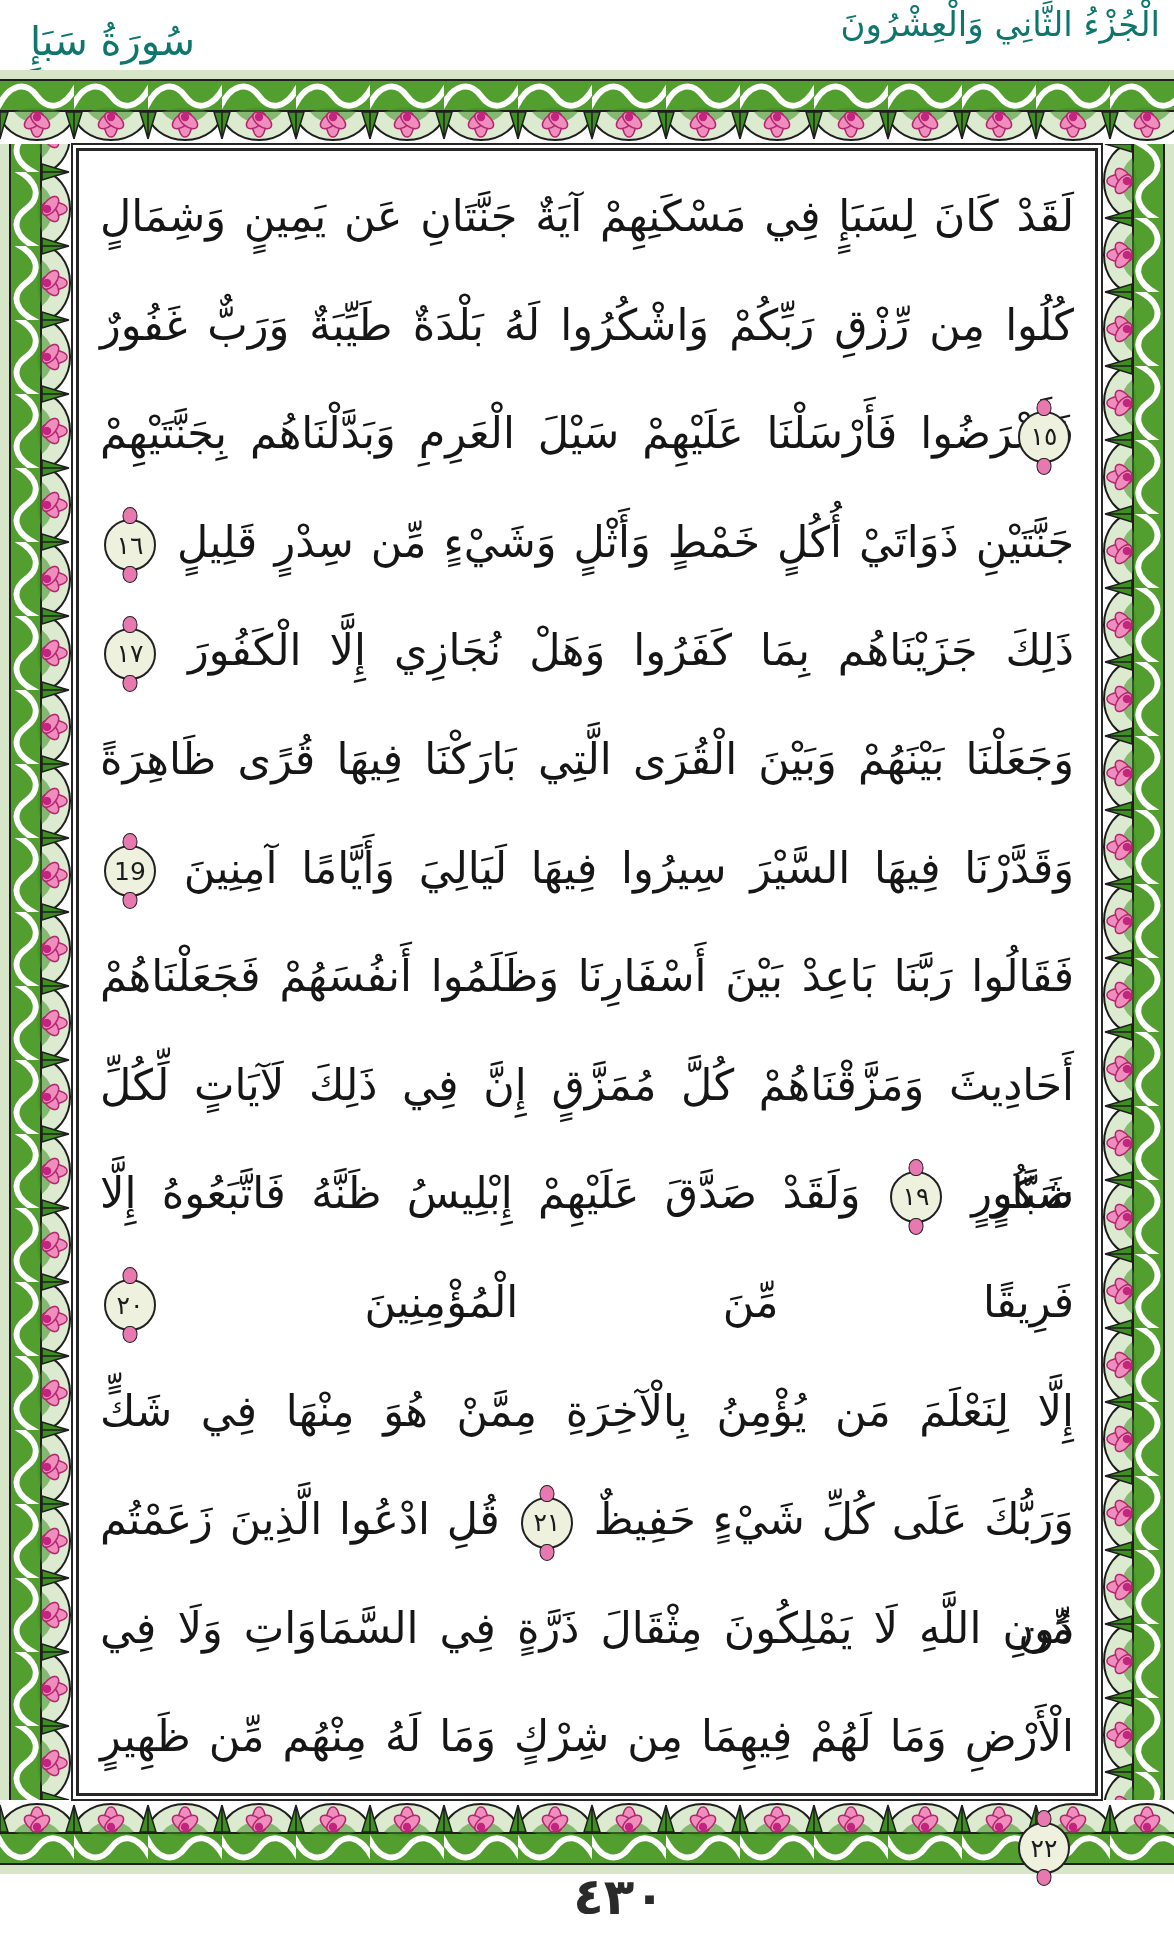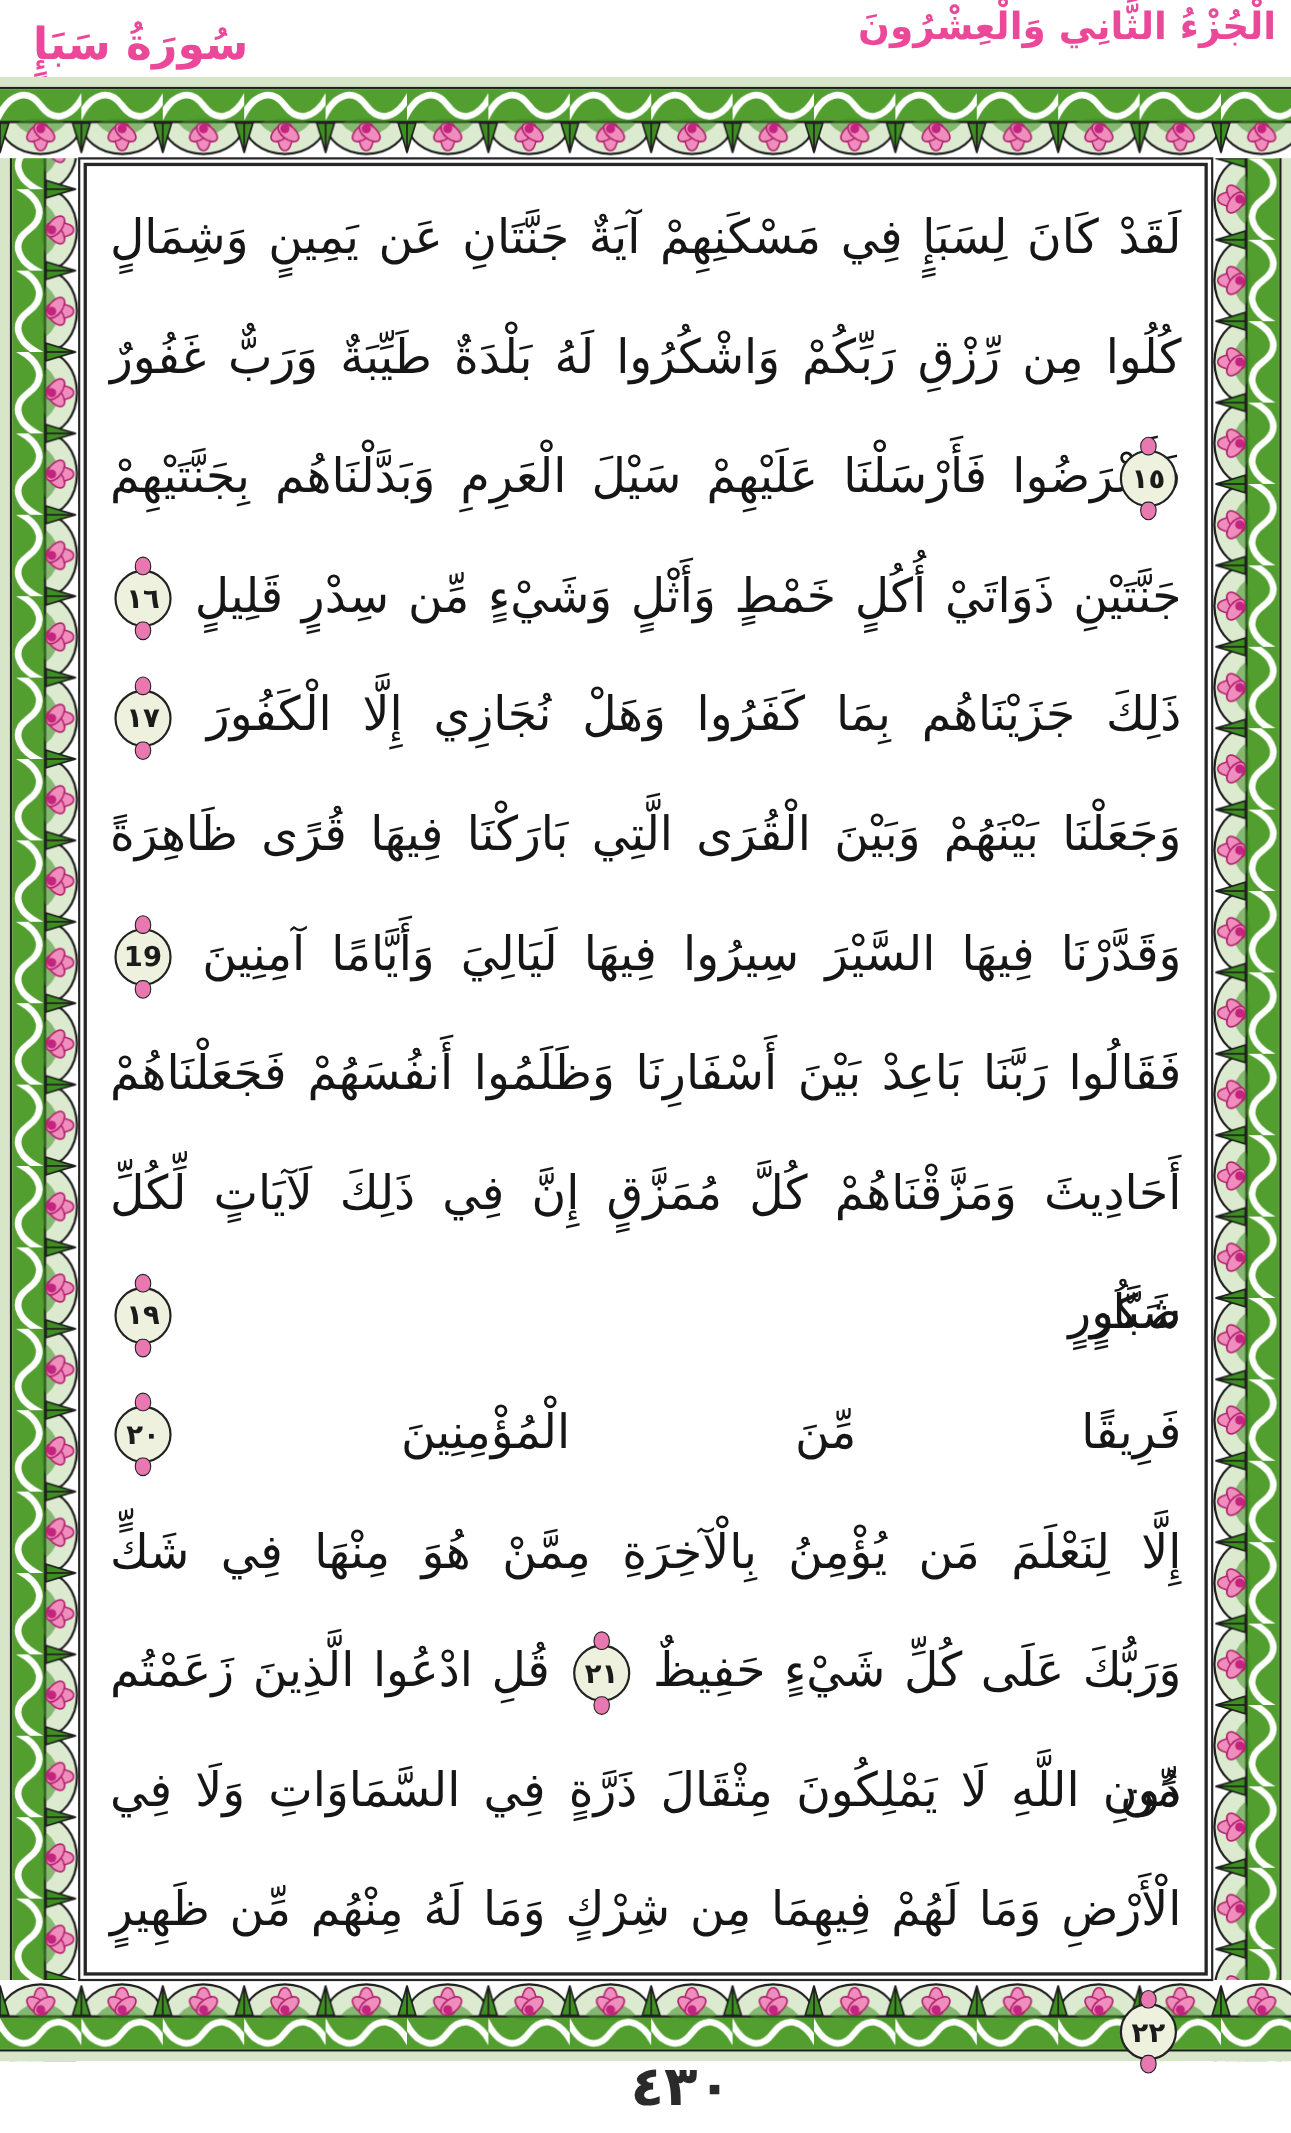--- a/index.html
+++ b/index.html
@@ -8,22 +8,22 @@
     width:1174px;height:1939px;
     background:#ffffff;
     font-family:"DejaVu Sans", sans-serif;
     color:#1b1b1b;
     overflow:hidden;
   }
   
   .hdr{
     position:absolute;
     direction:rtl;
-    font-weight:bold;
-    color:#ec4899;
+    font-weight:normal;
+    color:#0f766e;
     white-space:nowrap;
   }
   .hdr-juz{top:4px;right:14px;font-size:34px;}
   .hdr-surah{top:18px;left:30px;font-size:40px;}
   
   .strip{position:absolute;display:block;}
   .strip-top{left:0;top:70px;}
   .strip-bottom{left:0;top:1800px;transform:scaleY(-1);}
   .strip-left{left:0;top:70px;transform-origin:0 0;transform:translateY(1804px) rotate(-90deg);}
   .strip-right{left:0;top:70px;transform-origin:0 0;transform:translateX(1174px) rotate(90deg);}
@@ -74,21 +74,21 @@
     width:13px;height:15px;background:#e878b0;
     border:1.5px solid #222;border-radius:50% 50% 45% 45%;
   }
   .ayah-marker::after{
     content:"";position:absolute;bottom:-14px;left:50%;
     transform:translateX(-50%);
     width:13px;height:15px;background:#e878b0;
     border:1.5px solid #222;border-radius:45% 45% 50% 50%;
   }
   .ayah-num{
-    font-size:25px;line-height:1;font-weight:bold;color:#1b1b1b;
+    font-size:25px;line-height:1;font-weight:normal;color:#1b1b1b;
     direction:rtl;
   }
   
   .page-number{
     position:absolute;
     left:0;top:1868px;width:100%;
     text-align:center;
     font-size:50px;font-weight:bold;color:#2a2a2a;
     direction:rtl;
     margin-left:32px;
@@ -153,21 +153,21 @@
           <span class="ayah-num">١٧</span>
         </span> </div>
       <div class="qline"><span class="qtext">وَجَعَلْنَا بَيْنَهُمْ وَبَيْنَ الْقُرَى الَّتِي بَارَكْنَا فِيهَا قُرًى ظَاهِرَةً</span> </div>
       <div class="qline"><span class="qtext">وَقَدَّرْنَا فِيهَا السَّيْرَ سِيرُوا فِيهَا لَيَالِيَ وَأَيَّامًا آمِنِينَ</span> <span class="ayah-marker">
           <span class="ayah-num">19</span>
         </span> </div>
       <div class="qline"><span class="qtext">فَقَالُوا رَبَّنَا بَاعِدْ بَيْنَ أَسْفَارِنَا وَظَلَمُوا أَنفُسَهُمْ فَجَعَلْنَاهُمْ</span> </div>
       <div class="qline"><span class="qtext">أَحَادِيثَ وَمَزَّقْنَاهُمْ كُلَّ مُمَزَّقٍ إِنَّ فِي ذَلِكَ لَآيَاتٍ لِّكُلِّ صَبَّارٍ</span> </div>
       <div class="qline"><span class="qtext">شَكُورٍ</span> <span class="ayah-marker">
           <span class="ayah-num">١٩</span>
-        </span>  </div>
+        </span> <span class="qtext">وَلَقَدْ صَدَّقَ عَلَيْهِمْ إِبْلِيسُ ظَنَّهُ فَاتَّبَعُوهُ إِلَّا</span> </div>
       <div class="qline"><span class="qtext">فَرِيقًا مِّنَ الْمُؤْمِنِينَ</span> <span class="ayah-marker">
           <span class="ayah-num">٢٠</span>
         </span>  </div>
       <div class="qline"><span class="qtext">إِلَّا لِنَعْلَمَ مَن يُؤْمِنُ بِالْآخِرَةِ مِمَّنْ هُوَ مِنْهَا فِي شَكٍّ</span> </div>
       <div class="qline"><span class="qtext">وَرَبُّكَ عَلَى كُلِّ شَيْءٍ حَفِيظٌ</span> <span class="ayah-marker">
           <span class="ayah-num">٢١</span>
         </span> <span class="qtext">قُلِ ادْعُوا الَّذِينَ زَعَمْتُم مِّن</span> </div>
       <div class="qline"><span class="qtext">دُونِ اللَّهِ لَا يَمْلِكُونَ مِثْقَالَ ذَرَّةٍ فِي السَّمَاوَاتِ وَلَا فِي</span> </div>
       <div class="qline"><span class="qtext">الْأَرْضِ وَمَا لَهُمْ فِيهِمَا مِن شِرْكٍ وَمَا لَهُ مِنْهُم مِّن ظَهِيرٍ</span> <span class="ayah-marker">
           <span class="ayah-num">٢٢</span>

